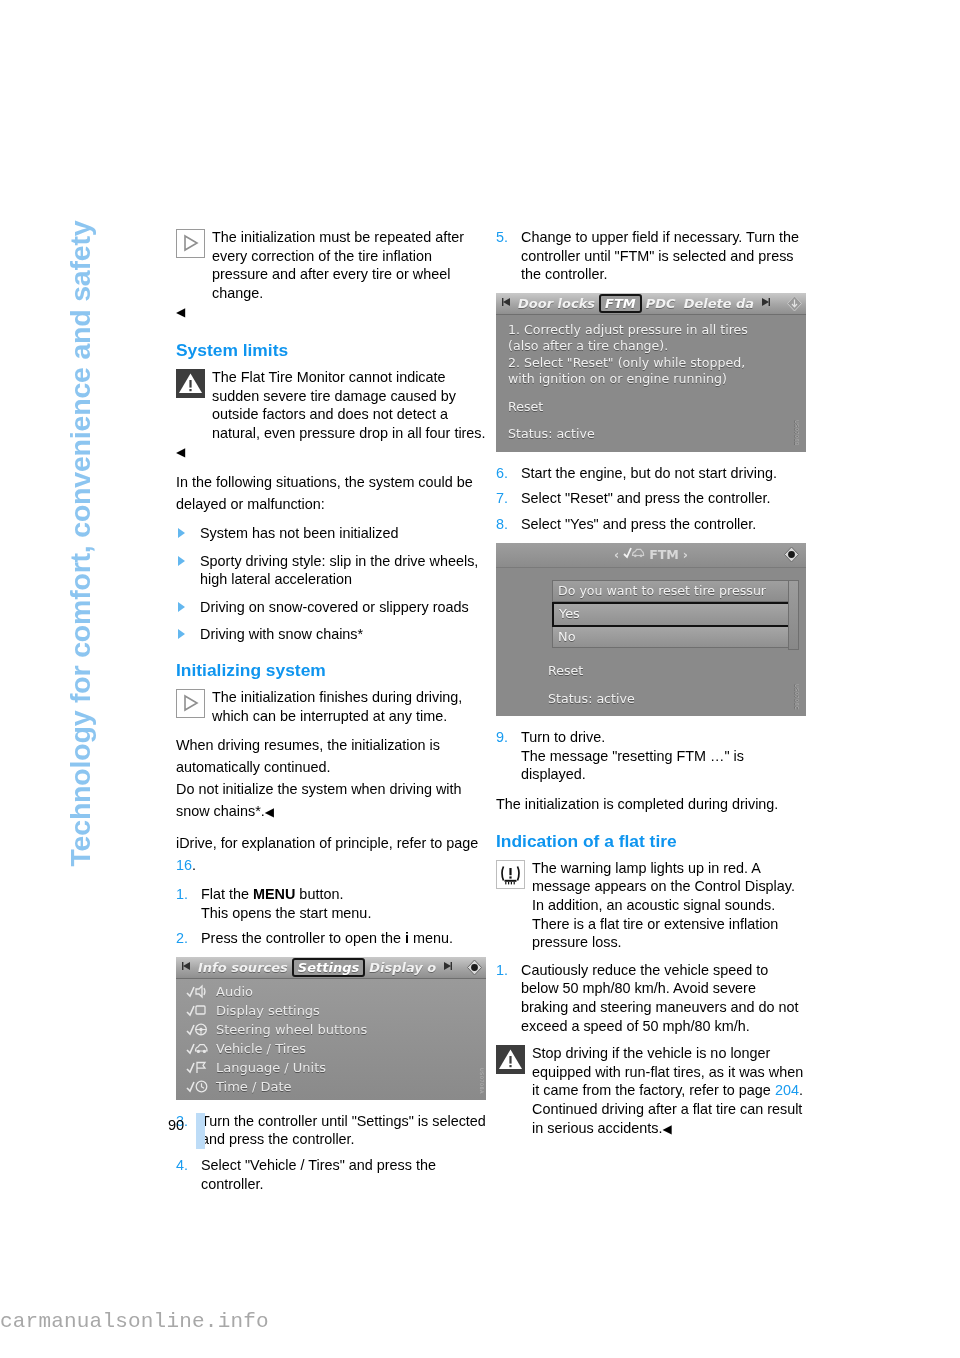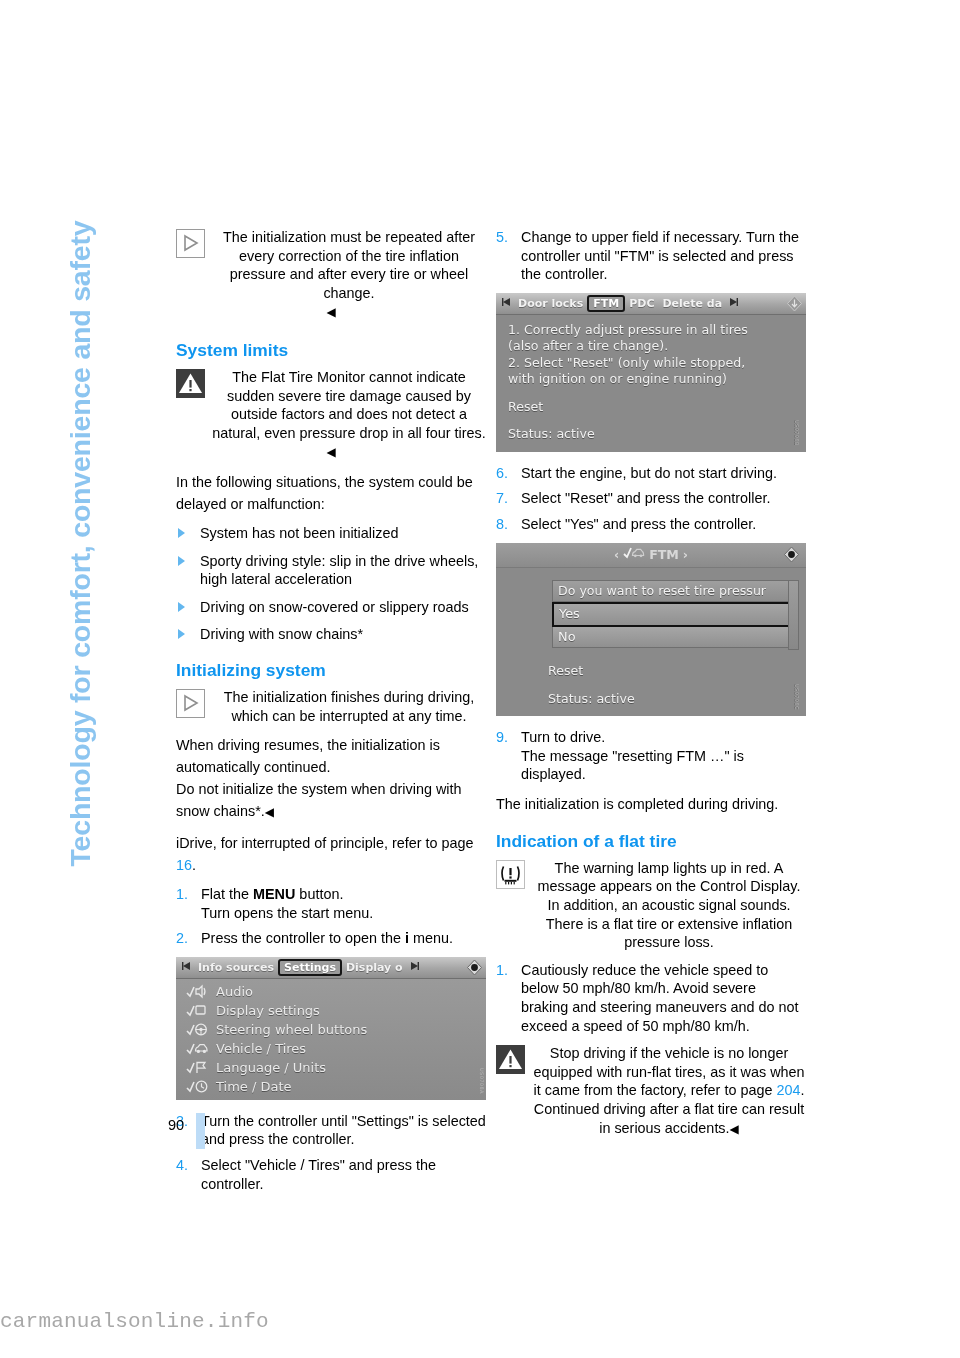--- a/index.html
+++ b/index.html
@@ -73,21 +73,20 @@
 
   .blue { color: #1a9cf0; }
   .bold { font-weight: bold; }
   .end-mark { font-size: 12px; letter-spacing: 0; }
 
   
   .callout {
     position: relative;
     min-height: 36px;
     margin-bottom: 9px;
-    text-align: center;
   }
   .callout .ico {
     position: absolute;
     left: 0px;
     top: 1px;
     width: 29px;
     height: 29px;
   }
   .callout .ctext {
     font-size: 14.4px;
@@ -185,25 +184,26 @@
     box-sizing: border-box;
     border-bottom: 1px solid #6f6f6f;
   }
   .idrive-bar .arr {
     color: #3a3a3a;
     font-size: 11px;
     padding: 0 3px;
   }
   .idrive-bar .item {
     color: #f2f2f2;
-    font-size: 11px;
+    font-size: 13px;
     font-weight: bold;
     padding: 0 4px;
     text-shadow: 0 1px 0 rgba(0,0,0,.35);
     white-space: nowrap;
+    font-style: italic;
   }
   .idrive-bar .item.sel {
     color: #ffffff;
     border: 2px solid #151515;
     border-radius: 3px;
     padding: 0px 4px;
     background: #9b9b9b;
   }
   .idrive-bar .knob {
     margin-left: auto;
@@ -390,27 +390,27 @@
           <polygon points="8,6 20,13 8,20" fill="none" stroke="#8f8f8f" stroke-width="1.6"></polygon>
         </svg>
       </span>
       <div class="ctext">
           <span class="ind">The initialization finishes during driving, which can be interrupted at any time.</span>
         </div>
     </div>
     <p class="tight">When driving resumes, the initialization is automatically continued.</p>
     <p><span>Do not initialize the system when driving with snow chains*.</span><span class="end-mark">◀</span></p>
 
-    <p><span>iDrive, for interrupted of principle, refer to page </span><span class="blue">16</span><span>.</span></p>
+    <p><span>iDrive, for explanation of principle, refer to page </span><span class="blue">16</span><span>.</span></p>
 
     <ol class="steps">
       <li>
         <span class="num">1.</span>
         <span>Flat the </span><span class="bold">MENU</span><span> button.</span><br>
-        <span>Turn opens the start menu.</span>
+        <span>This opens the start menu.</span>
       </li>
       <li>
         <span class="num">2.</span>
         <span>Press the controller to open the </span><span class="bold">i</span><span> menu.</span>
       </li>
     </ol>
 
     <div class="idrive">
       <div class="idrive-bar">
         <span class="arr">

